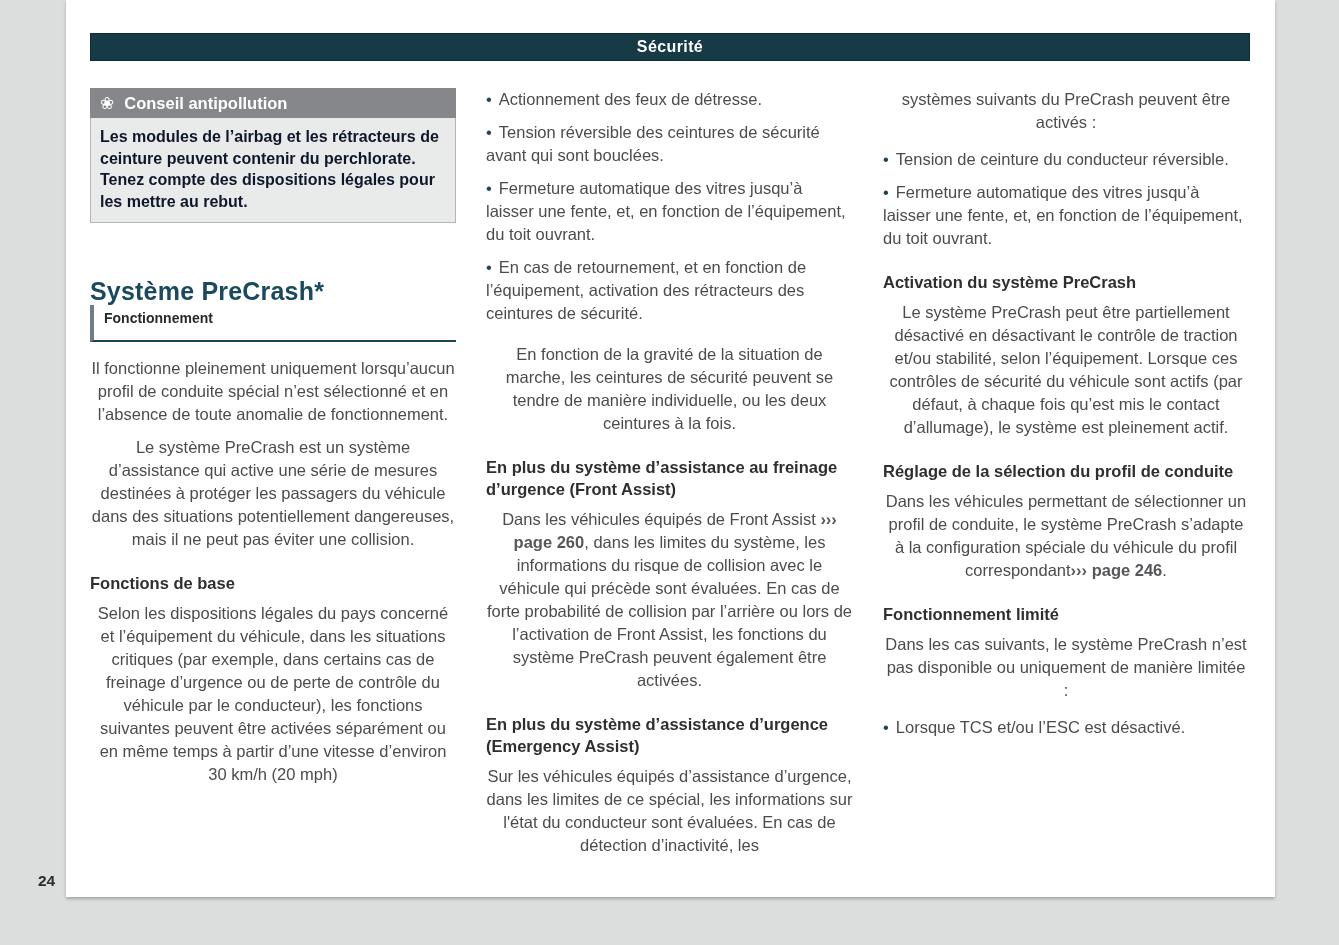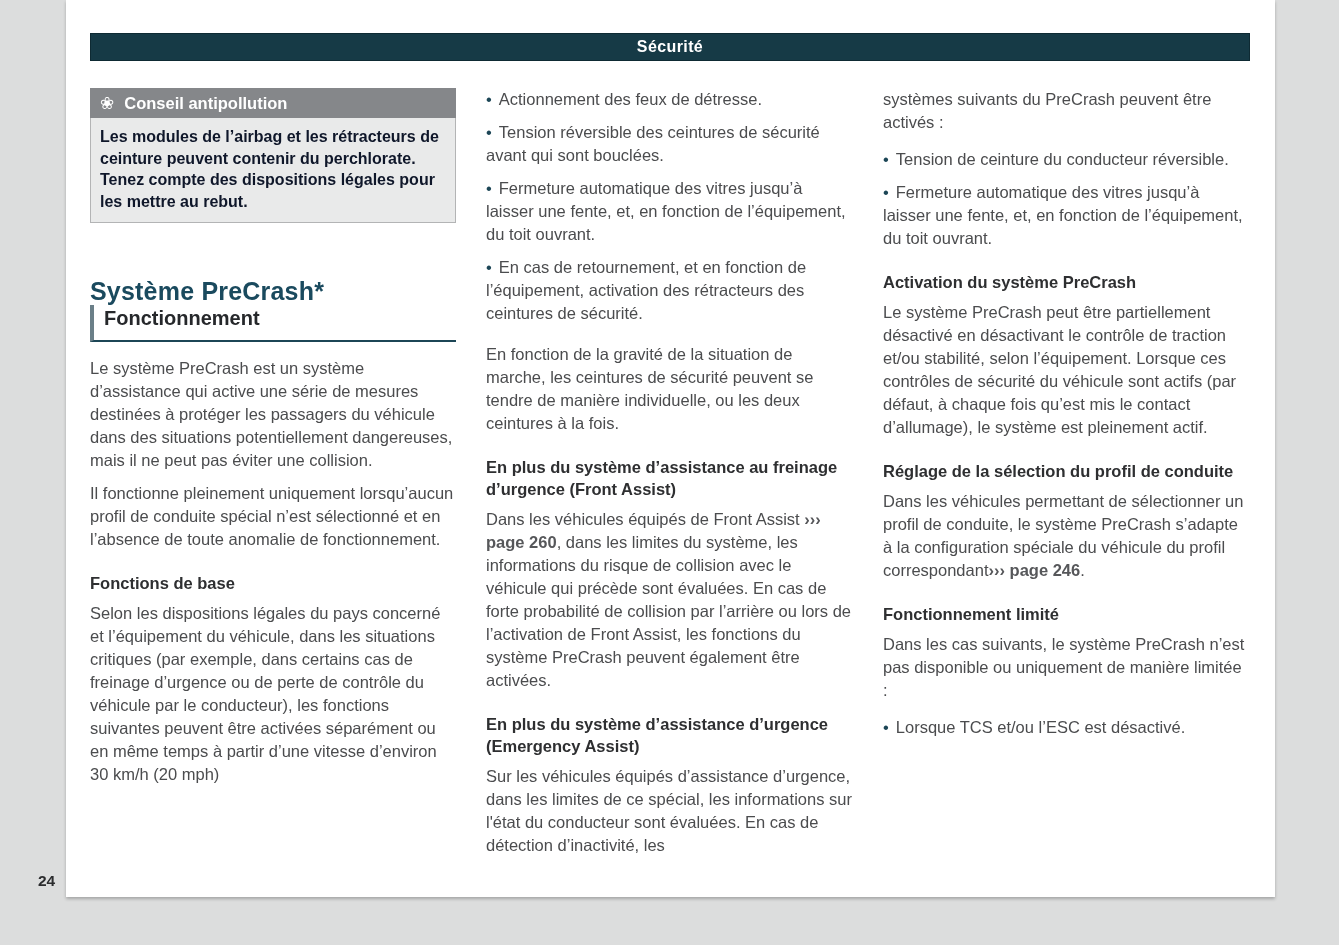--- a/index.html
+++ b/index.html
@@ -22,42 +22,42 @@
     display:flex; align-items:center; justify-content:center;
   }
   .header-bar .title {
     color:#ffffff; font-size:16px; font-weight:700; letter-spacing:0.4px;
   }
   .content {
     position:absolute; left:24px; top:88px; width:1160px;
     display:grid; grid-template-columns:366px 367px 366px; column-gap:30px;
   }
   .col { font-size:16.5px; line-height:23px; }
-  p.body { margin-bottom:10px; color:#4b4c4e; }
+  p.body { margin-bottom:10px; color:#4b4c4e;text-align:center; }
 
   
   .note-box { margin-bottom:54px; }
   .note-head {
     background:#85878a; height:30px; display:flex; align-items:center;
     padding:0 10px; gap:10px;
   }
   .note-head .note-icon { color:#ffffff; font-size:17px; line-height:1; }
   .note-head .note-title { color:#ffffff; font-weight:700; font-size:16.5px; }
   .note-body {
     background:#e9eaea; border:1px solid #b3b4b5; border-top:none;
     padding:8px 9px 10px 9px;
     font-weight:700; color:#0f172a; font-size:16px; line-height:21.5px;
   }
 
   h1.section-title {
     color:#1a4a5e; font-size:25px; line-height:28px; font-weight:700;
     letter-spacing:0.2px;
   }
   h2.sub-title {
-    color:#26282b; font-size:20px; font-weight:700;
+    color:#26282b; font-size:14px; font-weight:700;
     border-left:4px solid #6b7f88; border-bottom:2px solid #1c4656;
     padding:2px 0 10px 10px; margin-bottom:15px;
   }
   h3.minor-title {
     color:#2e2f31; font-size:16.5px; font-weight:700; line-height:22px;
     margin-top:21px; margin-bottom:8px;
   }
   .bullet { position:relative; margin-bottom:10px; color:#4b4c4e; }
   .bullet .dot { color:#1c4656; margin-right:7px; }
   .xref { font-weight:700; color:#56575a; cursor:pointer; }
@@ -82,22 +82,22 @@
         <div class="note-head">
           <span class="note-icon">❀</span>
           <span class="note-title">Conseil antipollution</span>
         </div>
         <div class="note-body">Les modules de l’airbag et les rétracteurs de ceinture peuvent contenir du perchlorate. Tenez compte des dispositions légales pour les mettre au rebut.</div>
       </div>
 
       <h1 class="section-title">Système PreCrash*</h1>
       <h2 class="sub-title">Fonctionnement</h2>
 
+      <p class="body">Il fonctionne pleinement uniquement lorsqu’aucun profil de conduite spécial n’est sélectionné et en l’absence de toute anomalie de fonctionnement.</p>
       <p class="body">Le système PreCrash est un système d’assistance qui active une série de mesures destinées à protéger les passagers du véhicule dans des situations potentiellement dangereuses, mais il ne peut pas éviter une collision.</p>
-      <p class="body">Il fonctionne pleinement uniquement lorsqu’aucun profil de conduite spécial n’est sélectionné et en l’absence de toute anomalie de fonctionnement.</p>
 
       <h3 class="minor-title">Fonctions de base</h3>
       <p class="body">Selon les dispositions légales du pays concerné et l’équipement du véhicule, dans les situations critiques (par exemple, dans certains cas de freinage d’urgence ou de perte de contrôle du véhicule par le conducteur), les fonctions suivantes peuvent être activées séparément ou en même temps à partir d’une vitesse d’environ 30 km/h (20 mph)</p>
     </div>
 
     <div class="col">
       <p class="bullet"><span class="dot">•</span><span>Actionnement des feux de détresse.</span></p>
       <p class="bullet"><span class="dot">•</span><span>Tension réversible des ceintures de sécurité avant qui sont bouclées.</span></p>
       <p class="bullet"><span class="dot">•</span><span>Fermeture automatique des vitres jusqu’à laisser une fente, et, en fonction de l’équipement, du toit ouvrant.</span></p>
       <p class="bullet"><span class="dot">•</span><span>En cas de retournement, et en fonction de l’équipement, activation des rétracteurs des ceintures de sécurité.</span></p>

